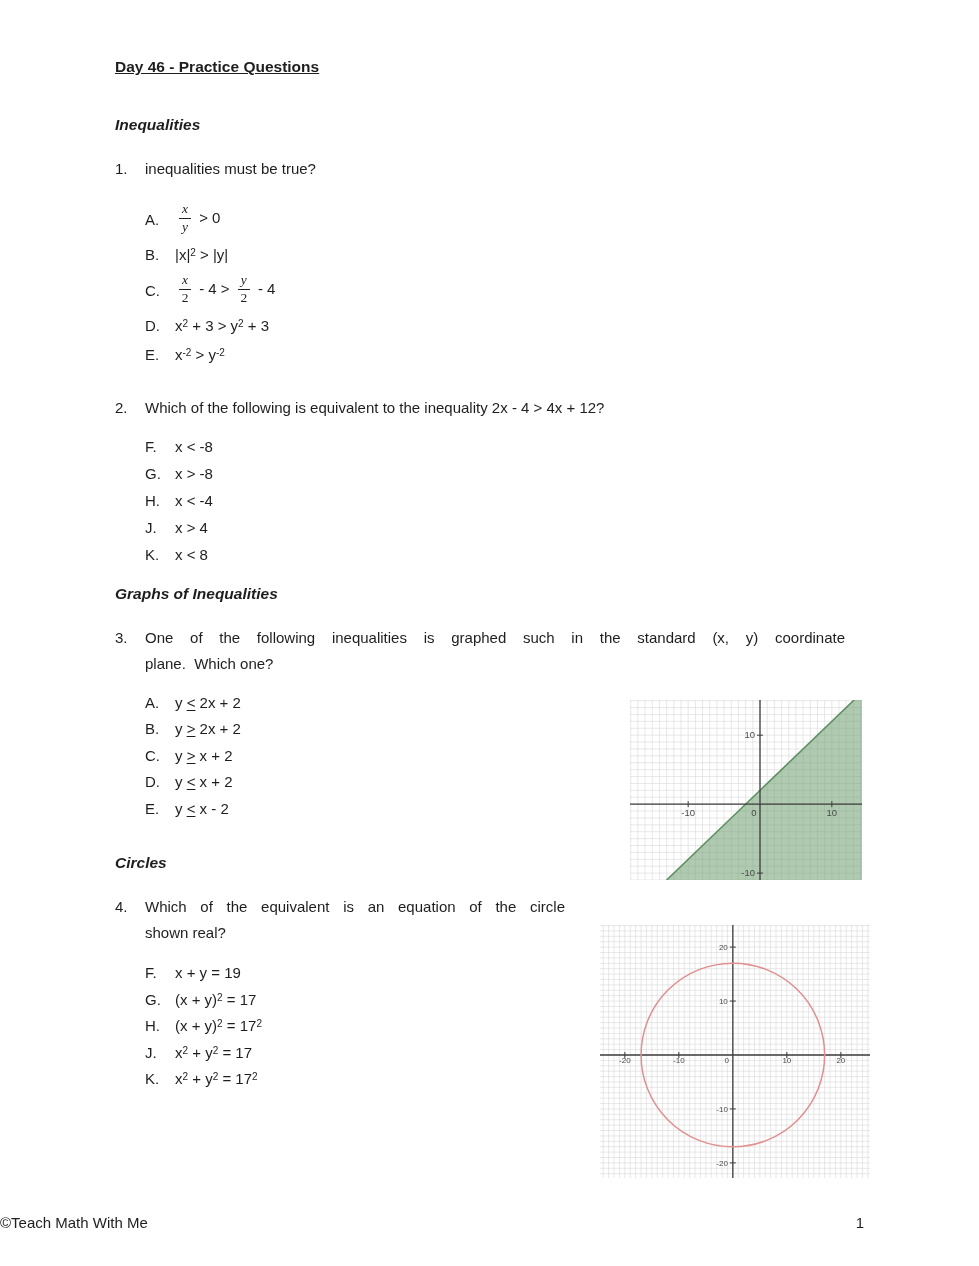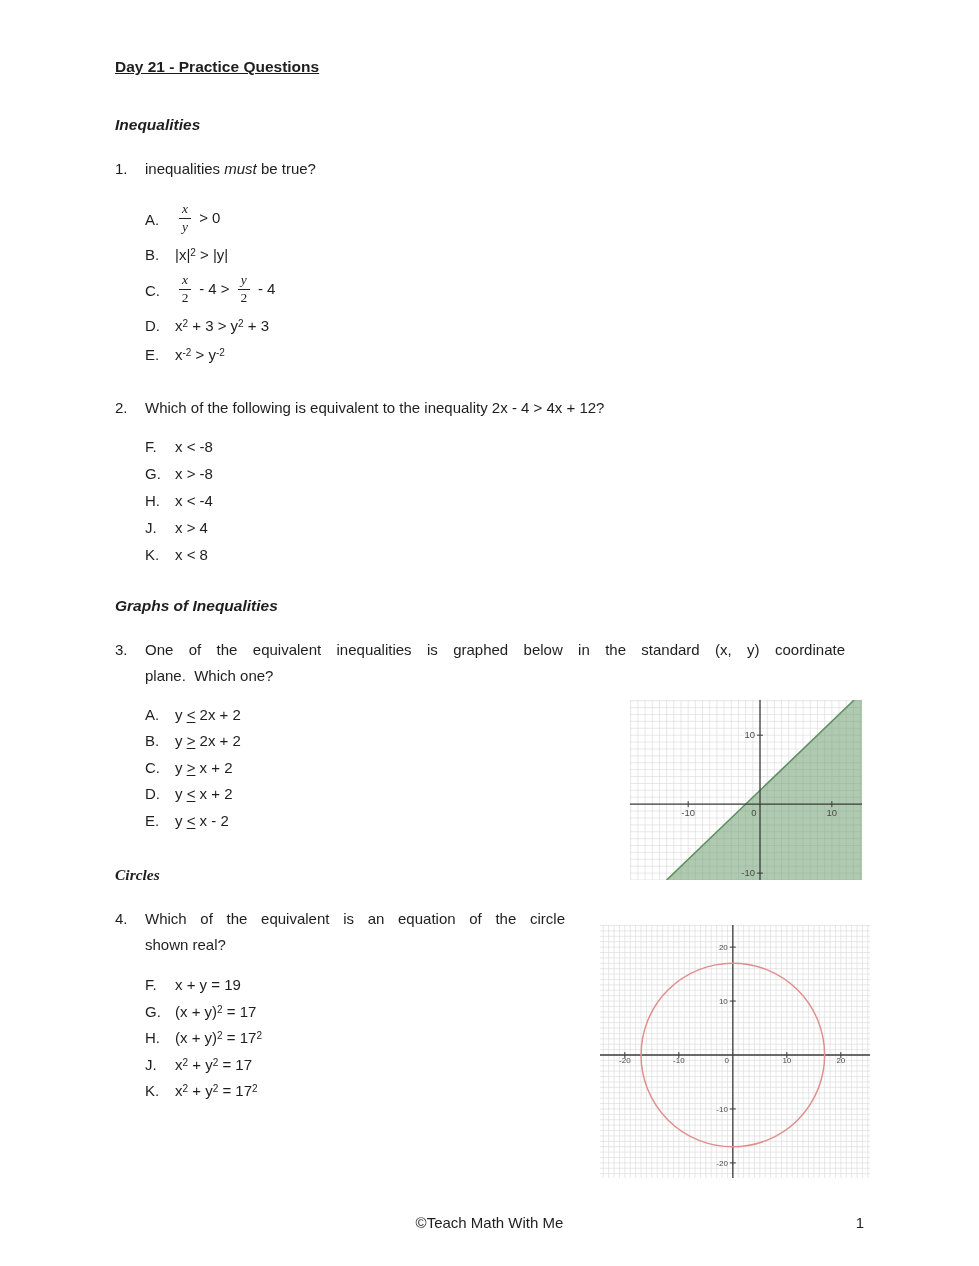--- a/index.html
+++ b/index.html
@@ -10,32 +10,32 @@
     font-size: 15px; color: #1e1e1e;
   }
   .page { position: relative; width: 979px; height: 1266px; overflow: hidden; background: #fff; }
   .content { padding: 57px 115px 0 115px; }
 
   .title {
     font-size: 15.5px; font-weight: bold; text-decoration: underline;
     line-height: 20px; margin-bottom: 38px;
   }
   .section { font-size: 15.5px; font-weight: bold; font-style: italic; line-height: 20px; }
-  .sec-graphs { margin-top: 28px; font-style: italic; }
-  .sec-circles { margin-top: 31px; font-family: Liberation Serif, serif; }
+  .sec-graphs { margin-top: 16px; font-style: italic; }
+  .sec-circles { margin-top: 31px; }
 
   .question { display: flex; margin-top: 21px; }
   .q2 { margin-top: 26px; }
   .qnum { width: 30px; flex: none; line-height: 26px; }
   .qbody { flex: 1; }
   .qline { line-height: 26px; }
   .justify-last { text-align: justify; text-align-last: justify; }
   .w700 { width: 700px; }
   .w420 { width: 420px; }
-  .it { font-style: italic; }
+  .it { }
 
   .options { margin-left: 30px; }
   .q1-opts { margin-top: 16px; }
   .q2-opts { margin-top: 12px; }
   .q3-opts { margin-top: 12px; }
   .q4-opts { margin-top: 14px; }
   .opt { display: flex; align-items: center; min-height: 27px; }
   .q1-opts .opt { min-height: 29px; }
   .q1-opts .opt-tall { min-height: 42px; }
   .q3-opts .opt, .q4-opts .opt { min-height: 26.5px; }
@@ -51,29 +51,29 @@
   .fnum { border-bottom: 1px solid #222; padding: 0 3px 1px 3px; }
   .fden { padding-top: 1px; }
   .itv { font-style: italic; }
 
   .graph { position: absolute; background: #fff; }
   .graph1 { left: 630px; top: 700px; width: 232px; height: 180px; }
   .graph2 { left: 600px; top: 925px; width: 270px; height: 253px; }
   svg { display: block; }
   svg text { font-family: "Liberation Sans", "DejaVu Sans", sans-serif; }
 
-  .footer { position: absolute; left: 0; right: 0; top: 1214px; text-align: center; }
+  .footer { position: absolute; left: 0; right: 0; top: 1214px; }
   .pagenum { position: absolute; right: 115px; top: 0; }
 </style>
 </head>
 <body>
 
 <div class="page">
   <div class="content">
-    <h1 class="title">Day 21 - Practice Questions</h1>
+    <h1 class="title">Day 46 - Practice Questions</h1>
 
     <h2 class="section">Inequalities</h2>
 
     <div class="question">
       <span class="qnum">1.</span>
       <div class="qbody">
         <div class="qline">inequalities <span class="it">must</span> be true?</div>
       </div>
     </div>
     <div class="options q1-opts">
@@ -135,21 +135,21 @@
           <span class="opt-label">K.</span>
           <span class="opt-text">x &lt; 8</span>
         </div>
       </div>
 
     <h2 class="section sec-graphs">Graphs of Inequalities</h2>
 
     <div class="question">
       <span class="qnum">3.</span>
       <div class="qbody">
-        <div class="qline justify-last w700">One of the equivalent inequalities is graphed below in the standard (x, y) coordinate</div>
+        <div class="qline justify-last w700">One of the following inequalities is graphed such in the standard (x, y) coordinate</div>
         <div class="qline">plane.&nbsp; Which one?</div>
       </div>
     </div>
     <div class="options q3-opts">
         <div class="opt">
           <span class="opt-label">A.</span>
           <span class="opt-text">y <span class="usign">&lt;</span> 2x + 2</span>
         </div>
         <div class="opt">
           <span class="opt-label">B.</span>

